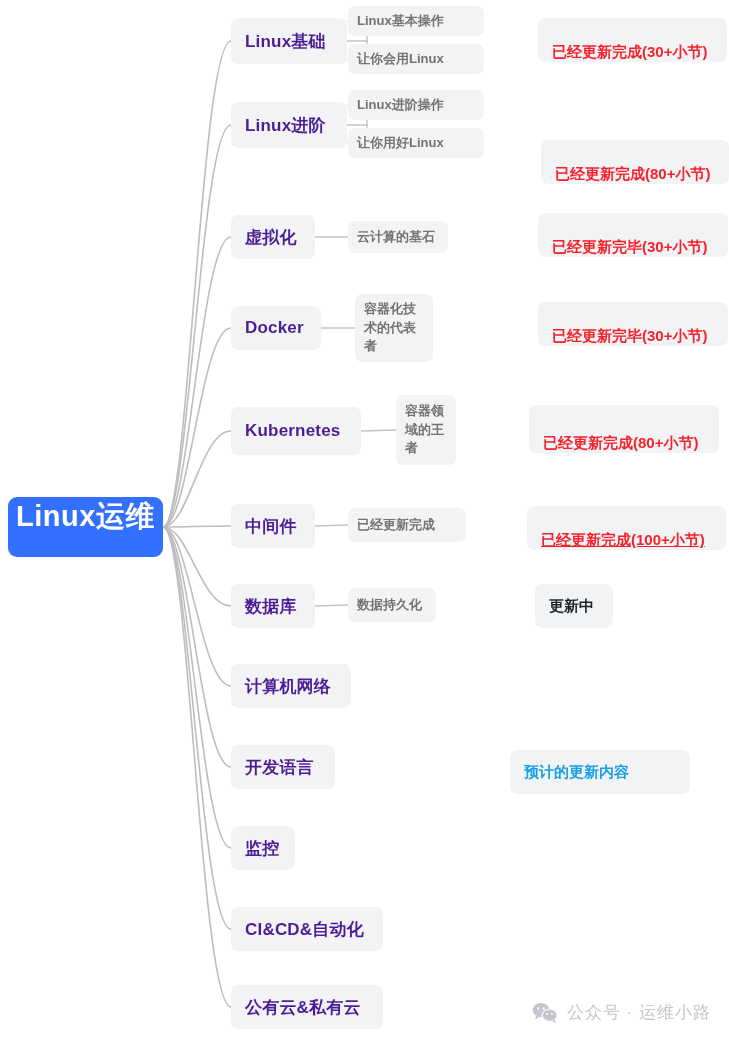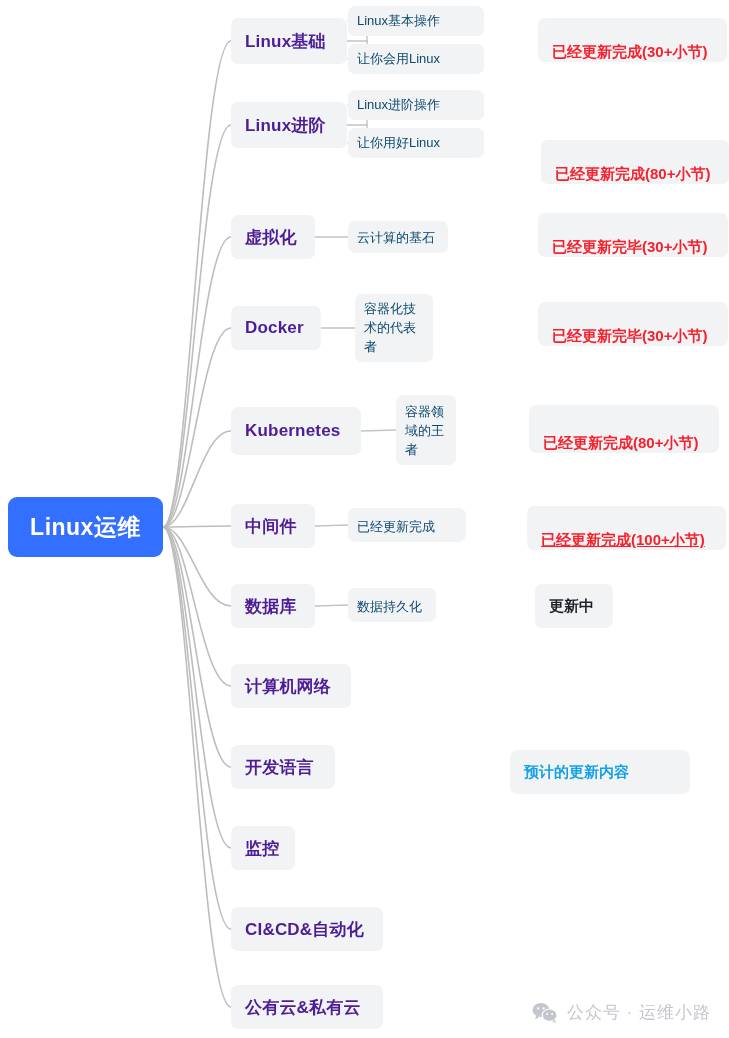--- a/index.html
+++ b/index.html
@@ -37,42 +37,42 @@
     display: flex;
     align-items: center;
     justify-content: flex-start;
   }
   .root-node {
     position: absolute;
     box-sizing: border-box;
     background: #3370ff;
     border-radius: 9px;
     display: flex;
-    align-items: center;
+    align-items: flex-start;
     justify-content: center;
     color: #ffffff;
-    font-size: 23px;
+    font-size: 29px;
     font-weight: bold;
     letter-spacing: 0.5px;
   }
   .branch-node {
     font-size: 17px;
     font-weight: bold;
     color: #4c1d95;
     padding: 0 14px;
     letter-spacing: 0.2px;
   }
   .leaf-node {
     font-size: 13px;
-    font-weight: normal;
-    color: #0c4a6e;
+    font-weight: bold;
+    color: #737373;
     padding: 5px 9px;
     line-height: 1.45;
     display: flex;
-    align-items: flex-end;
+    align-items: center;
   }
   .status-node {
     font-size: 15px;
     font-weight: bold;
     padding: 0 14px;
     white-space: nowrap;
   }
   .status-done { color: #f5222d; align-items: flex-end; }
   .status-progress { color: #1f2329; font-weight: bold; }
   .status-planned { color: #16a0e8; font-weight: bold; }

